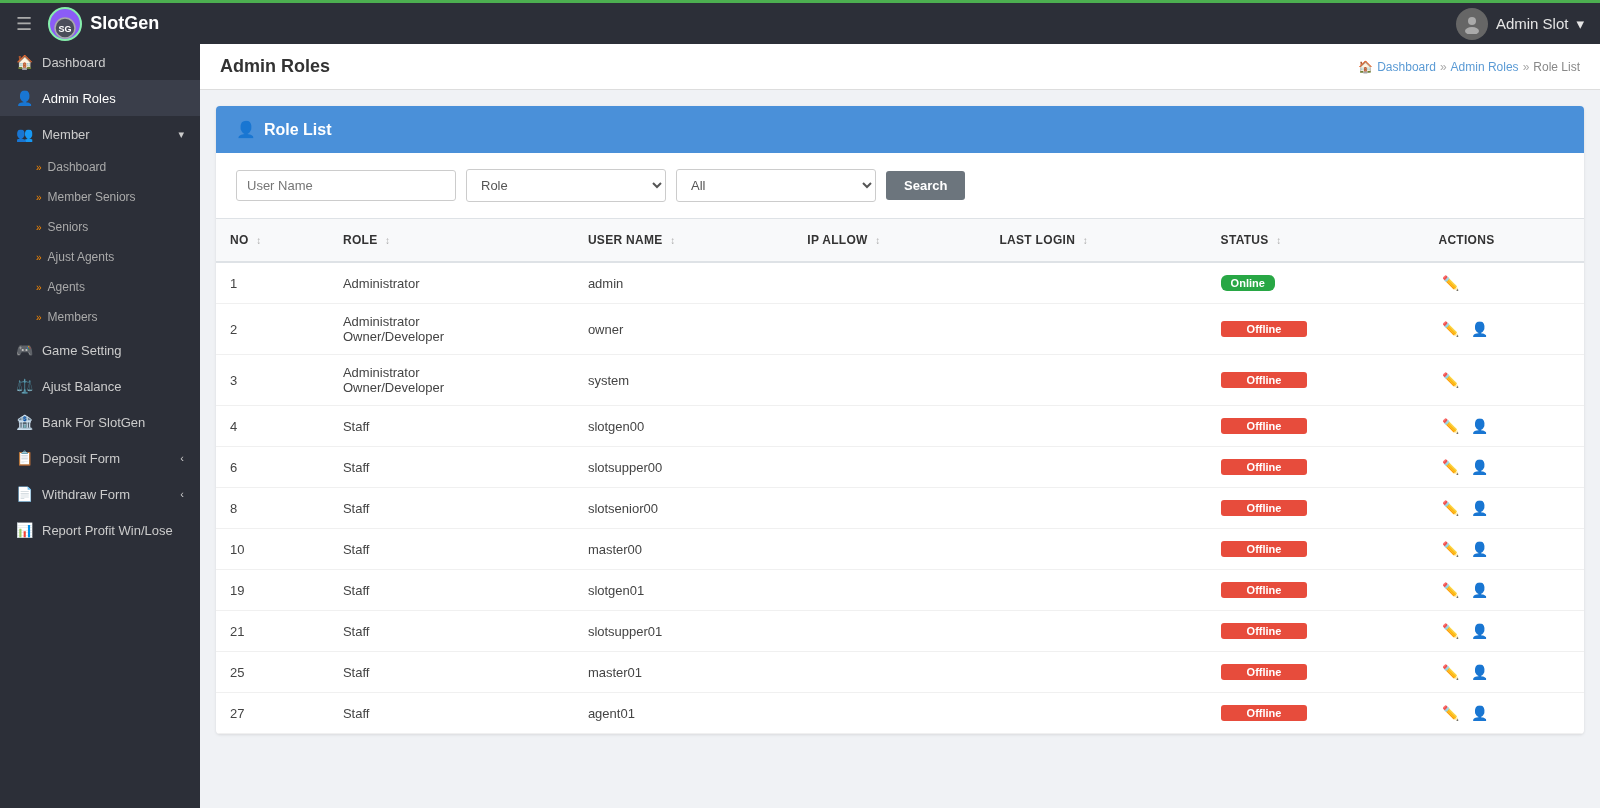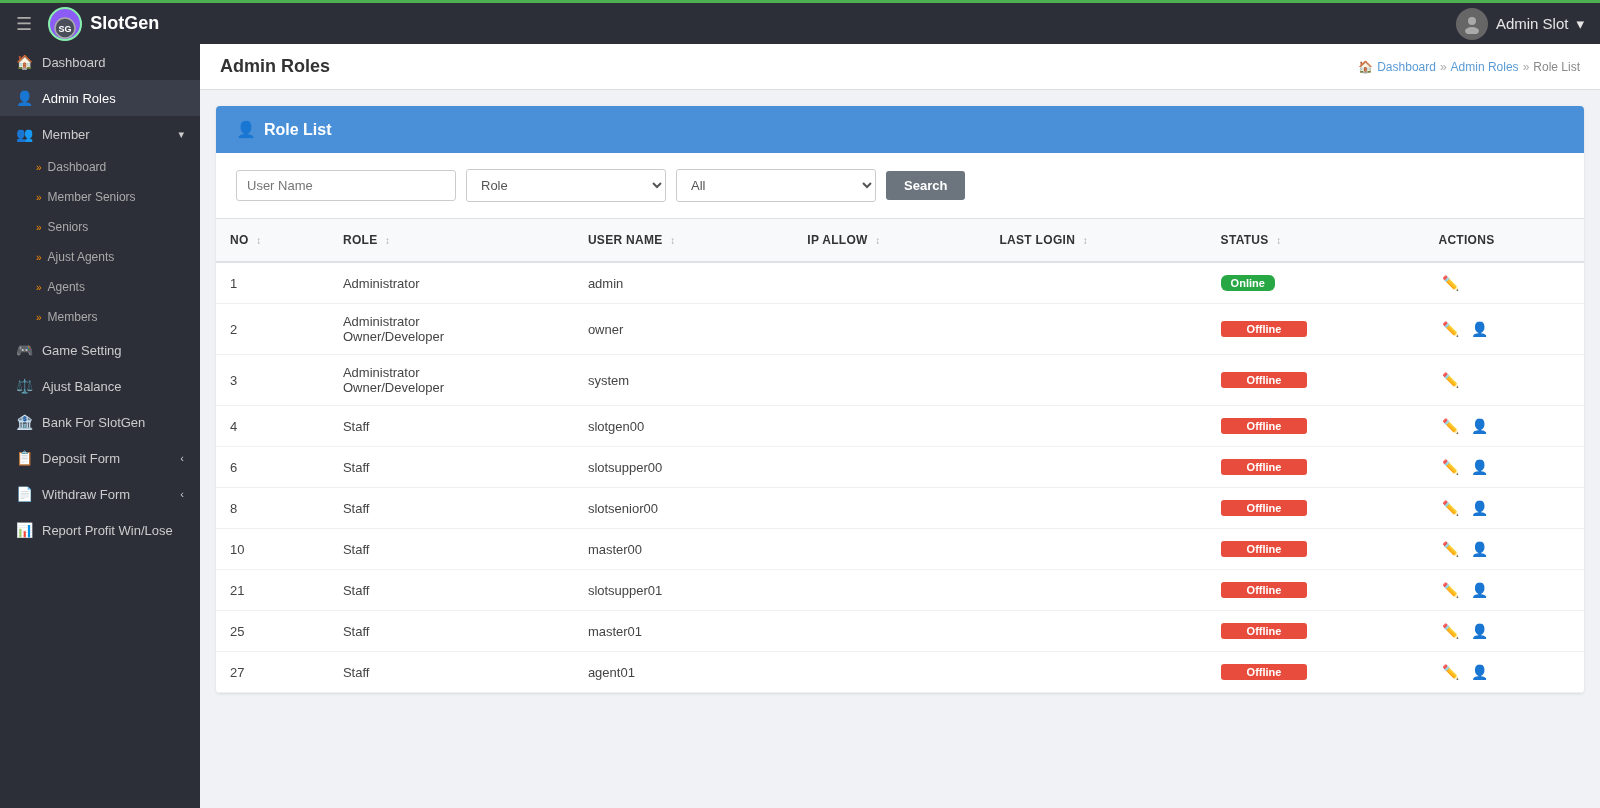--- a/index.html
+++ b/index.html
@@ -399,20 +399,30 @@
     <td>10</td>
     <td>Staff</td>
     <td>master00</td>
     <td></td>
     <td></td>
     <td><span class="badge-offline">Offline</span></td>
     <td><button class="action-btn action-edit" title="Edit">✏️</button>
        <button class="action-btn action-delete" title="Delete">👤</button></td>
   </tr>
               <tr>
+    <td>19</td>
+    <td>Staff</td>
+    <td>slotgen01</td>
+    <td></td>
+    <td></td>
+    <td><span class="badge-offline">Offline</span></td>
+    <td><button class="action-btn action-edit" title="Edit">✏️</button>
+       <button class="action-btn action-delete" title="Delete">👤</button></td>
+  </tr>
+              <tr>
     <td>21</td>
     <td>Staff</td>
     <td>slotsupper01</td>
     <td></td>
     <td></td>
     <td><span class="badge-offline">Offline</span></td>
     <td><button class="action-btn action-edit" title="Edit">✏️</button>
        <button class="action-btn action-delete" title="Delete">👤</button></td>
   </tr>
               <tr>

